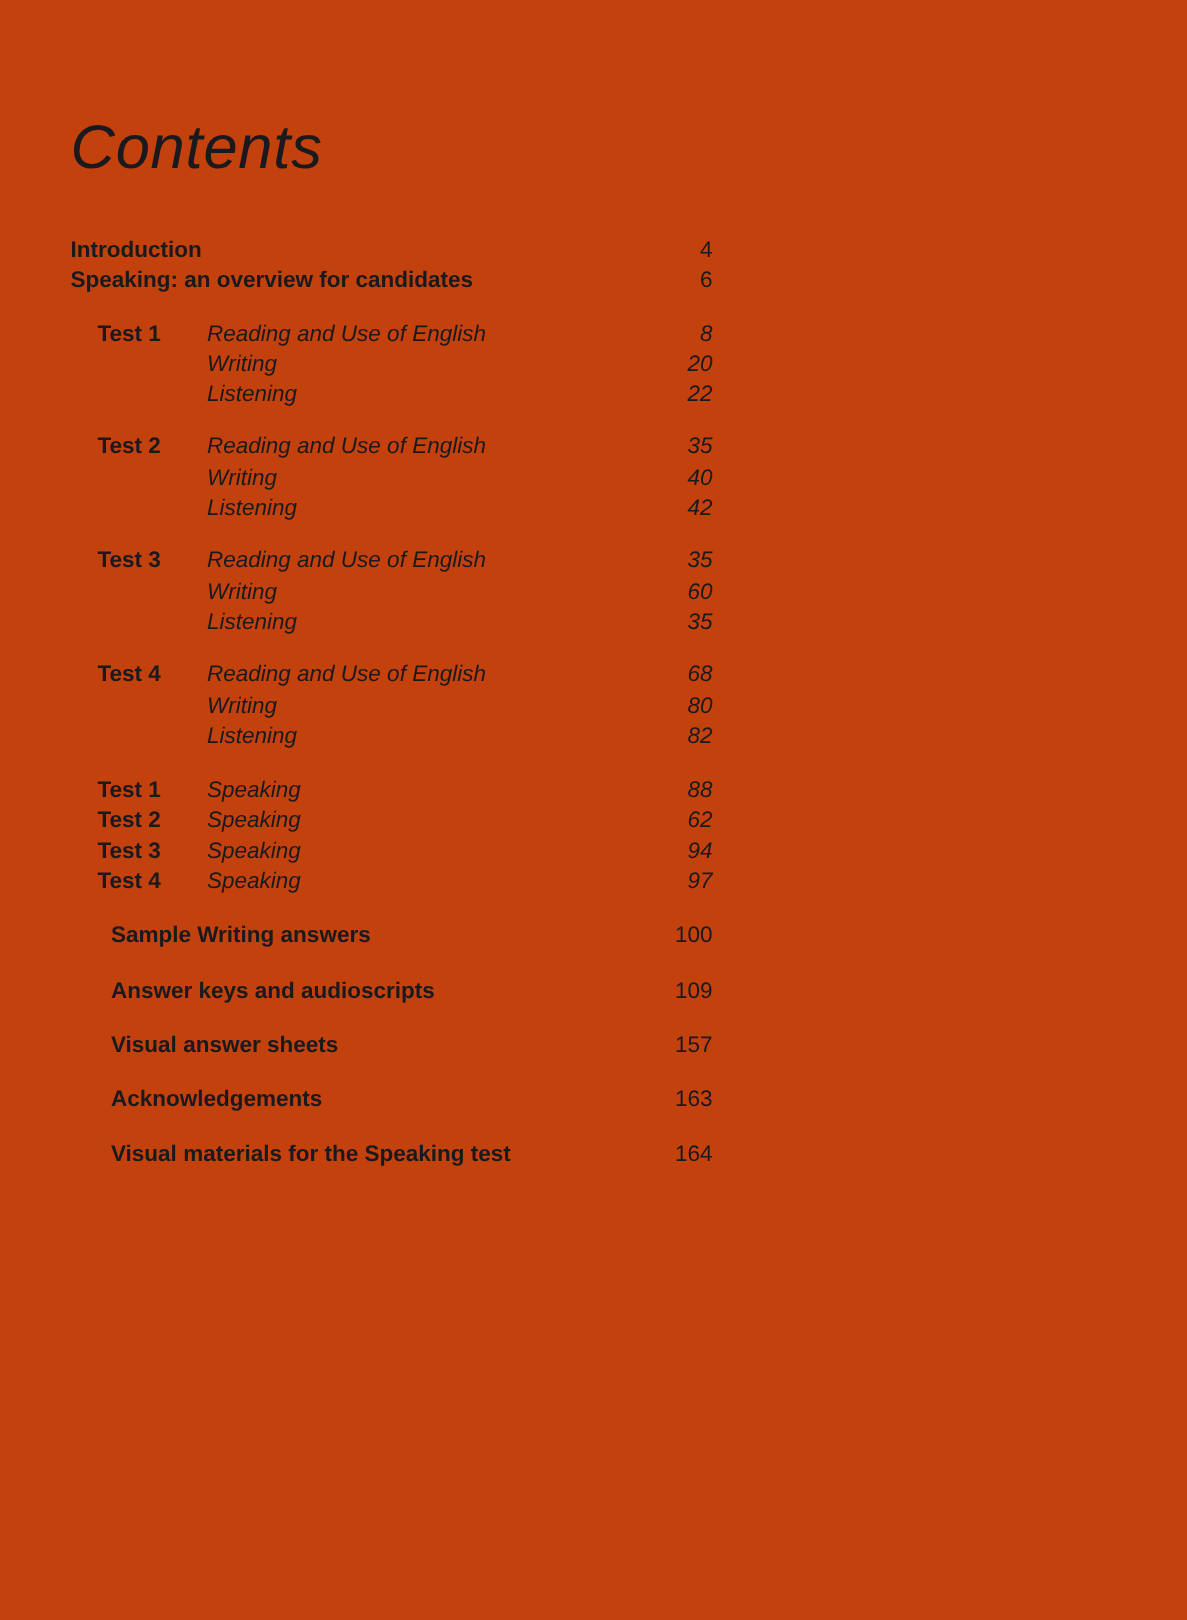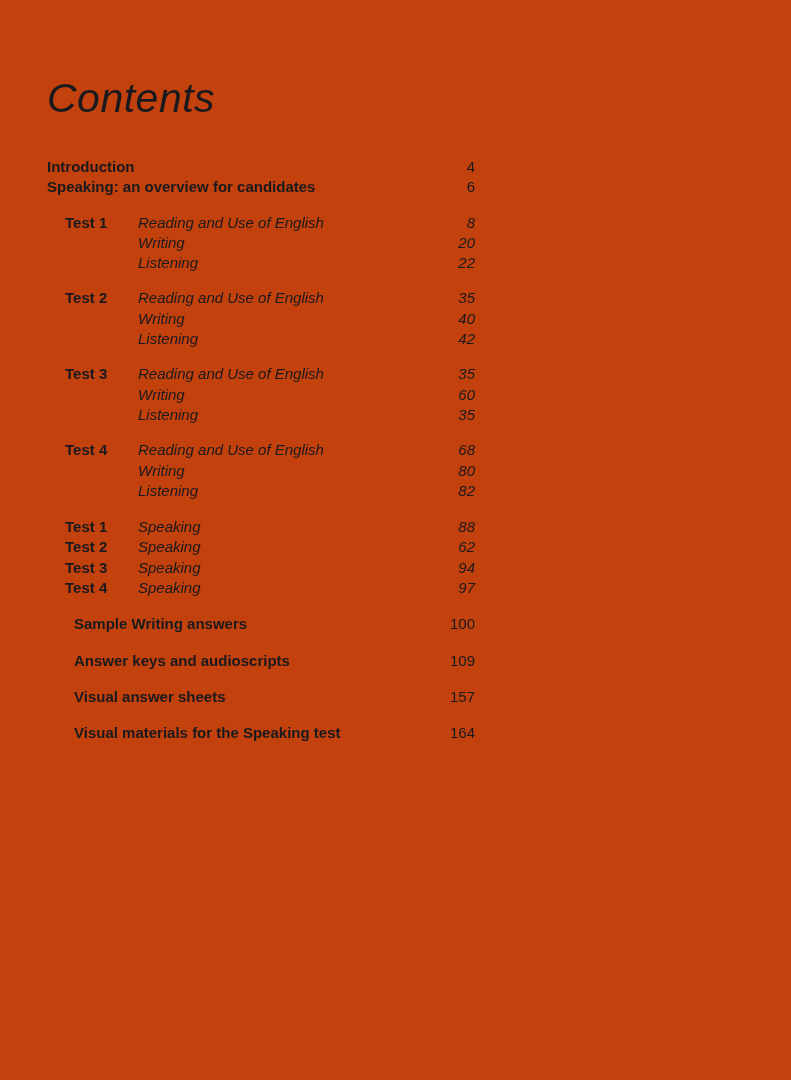--- a/index.html
+++ b/index.html
@@ -194,20 +194,24 @@
         </div>
         <div class="row">
           <span class="bold">Answer keys and audioscripts</span>
           <span class="page-num">109</span>
         </div>
         <div class="row">
           <span class="bold">Visual answer sheets</span>
           <span class="page-num">157</span>
         </div>
         <div class="row">
+          <span class="bold">Acknowledgements</span>
+          <span class="page-num">163</span>
+        </div>
+        <div class="row">
           <span class="bold">Visual materials for the Speaking test</span>
           <span class="page-num">164</span>
         </div>
       </div>
 
     </div>
   </div>
 </div>
 
 </body></html>

